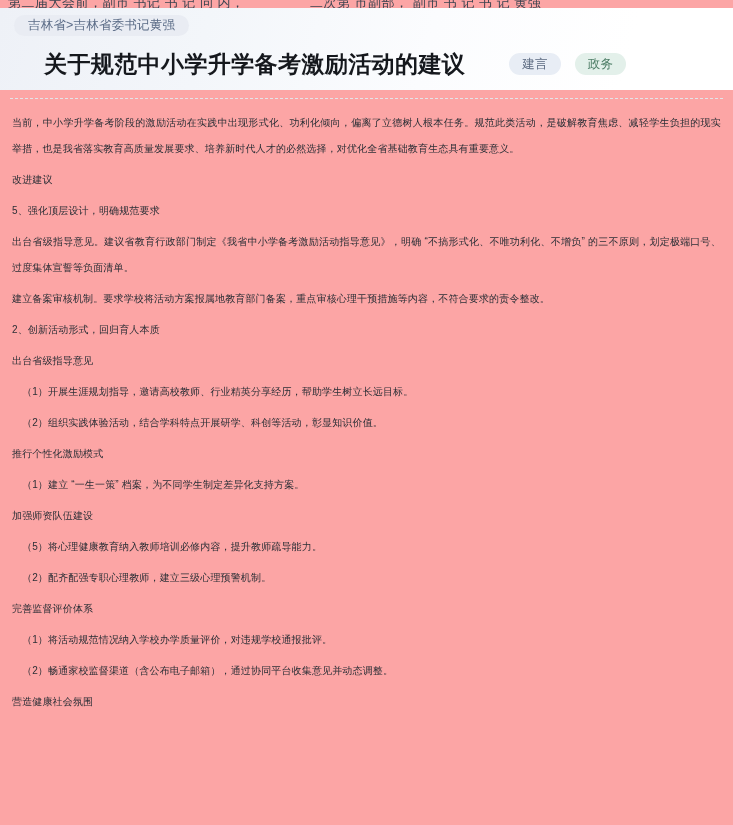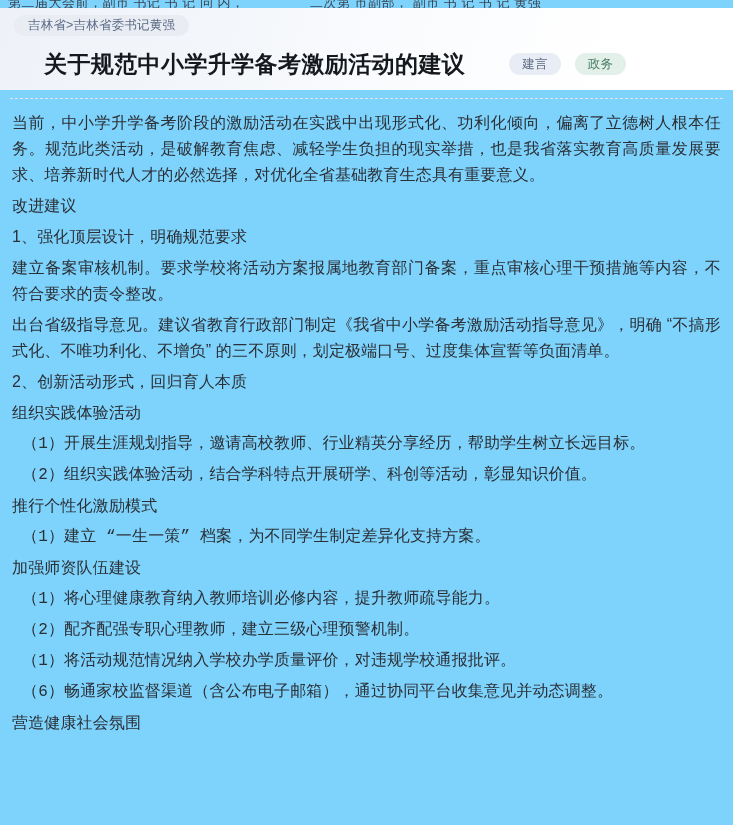--- a/index.html
+++ b/index.html
@@ -9,21 +9,21 @@
     height: 825px;
     background: #ffffff;
     font-family: "Liberation Sans", "DejaVu Sans", sans-serif;
     overflow: hidden;
   }
 
   .page {
     position: relative;
     width: 733px;
     height: 825px;
-    background: #7dd3fc;
+    background: #fca5a5;
   }
 
   
   .clipped-top {
     position: absolute;
     top: -6px;
     left: 0;
     width: 733px;
     height: 14px;
     overflow: hidden;
@@ -114,31 +114,31 @@
   .content {
     position: absolute;
     top: 110px;
     left: 0;
     width: 733px;
     padding: 0 12px;
   }
 
   .content p {
     color: #2b2f36;
-    font-size: 16px;
+    font-size: 10px;
     line-height: 26px;
     letter-spacing: 0.15px;
     margin: 0 0 5px 0;
     text-align: justify;
   }
 
   .p-body    { }
   .p-heading { }
   .p-sub     { }
-  .p-item    { padding-left: 10px; font-family: Liberation Mono, monospace; }
+  .p-item    { padding-left: 10px; }
 </style>
 </head>
 <body>
 
 <div class="page">
 
   <div class="clipped-top">
     <span class="ct-left">第二届大会前，副市 书记 书 记 问 内，</span>
     <span class="ct-right">二次第 市副部， 副市 书 记 书 记 黄强</span>
   </div>
@@ -160,33 +160,34 @@
   </div>
 
   <div class="divider"></div>
 
   <div class="content">
 
     <p class="p-body">当前，中小学升学备考阶段的激励活动在实践中出现形式化、功利化倾向，偏离了立德树人根本任务。规范此类活动，是破解教育焦虑、减轻学生负担的现实举措，也是我省落实教育高质量发展要求、培养新时代人才的必然选择，对优化全省基础教育生态具有重要意义。</p>
 
     <p class="p-heading">改进建议</p>
 
-    <p class="p-heading">1、强化顶层设计，明确规范要求</p>
+    <p class="p-heading">5、强化顶层设计，明确规范要求</p>
+    <p class="p-body">出台省级指导意见。建议省教育行政部门制定《我省中小学备考激励活动指导意见》，明确 “不搞形式化、不唯功利化、不增负” 的三不原则，划定极端口号、过度集体宣誓等负面清单。</p>
     <p class="p-body">建立备案审核机制。要求学校将活动方案报属地教育部门备案，重点审核心理干预措施等内容，不符合要求的责令整改。</p>
-    <p class="p-body">出台省级指导意见。建议省教育行政部门制定《我省中小学备考激励活动指导意见》，明确 “不搞形式化、不唯功利化、不增负” 的三不原则，划定极端口号、过度集体宣誓等负面清单。</p>
 
     <p class="p-heading">2、创新活动形式，回归育人本质</p>
-    <p class="p-sub">组织实践体验活动</p>
+    <p class="p-sub">出台省级指导意见</p>
     <p class="p-item">（1）开展生涯规划指导，邀请高校教师、行业精英分享经历，帮助学生树立长远目标。</p>
     <p class="p-item">（2）组织实践体验活动，结合学科特点开展研学、科创等活动，彰显知识价值。</p>
     <p class="p-sub">推行个性化激励模式</p>
     <p class="p-item">（1）建立 “一生一策” 档案，为不同学生制定差异化支持方案。</p>
 
     <p class="p-sub">加强师资队伍建设</p>
-    <p class="p-item">（1）将心理健康教育纳入教师培训必修内容，提升教师疏导能力。</p>
+    <p class="p-item">（5）将心理健康教育纳入教师培训必修内容，提升教师疏导能力。</p>
     <p class="p-item">（2）配齐配强专职心理教师，建立三级心理预警机制。</p>
+    <p class="p-sub">完善监督评价体系</p>
     <p class="p-item">（1）将活动规范情况纳入学校办学质量评价，对违规学校通报批评。</p>
-    <p class="p-item">（6）畅通家校监督渠道（含公布电子邮箱），通过协同平台收集意见并动态调整。</p>
+    <p class="p-item">（2）畅通家校监督渠道（含公布电子邮箱），通过协同平台收集意见并动态调整。</p>
     <p class="p-sub">营造健康社会氛围</p>
 
   </div>
 
 </div>
 
 </body></html>

